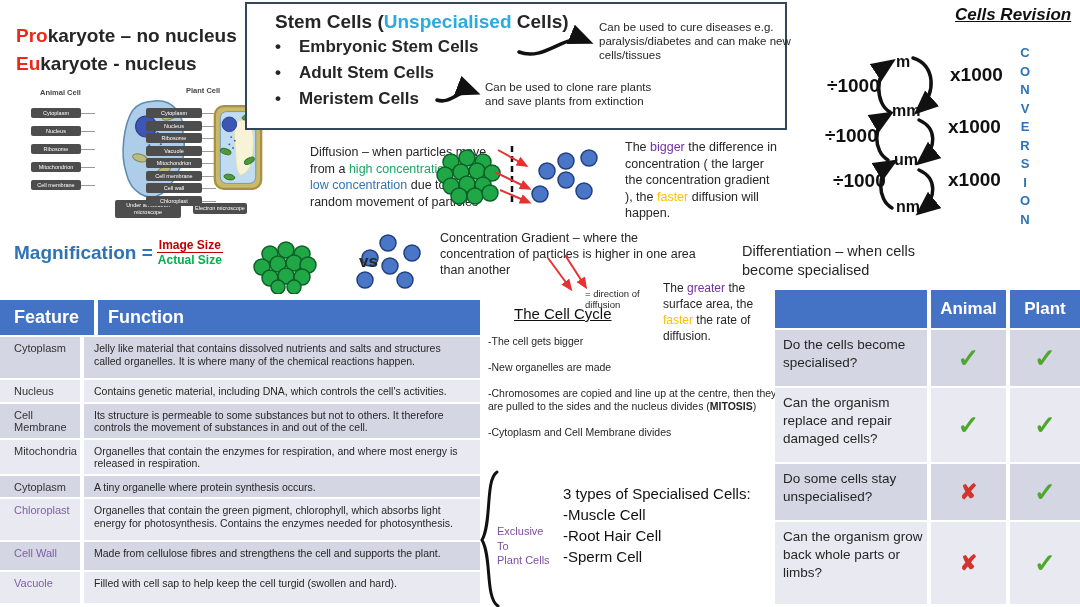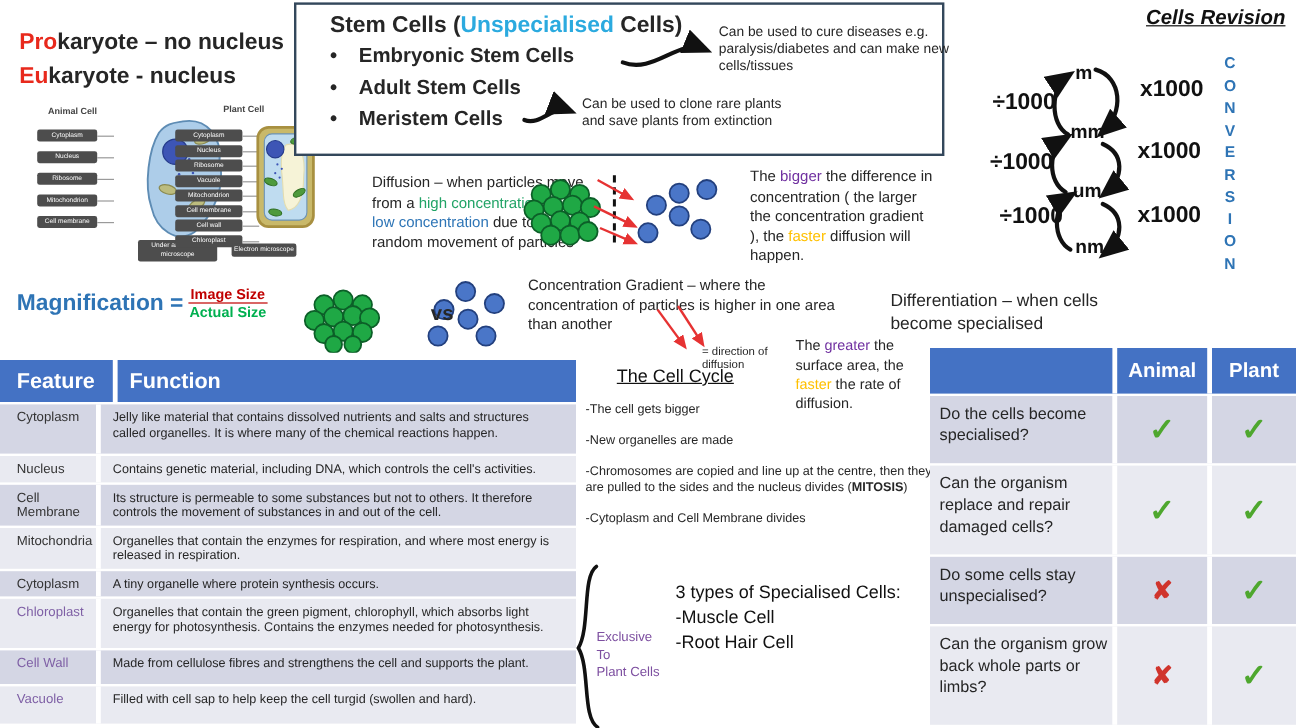--- a/index.html
+++ b/index.html
@@ -358,20 +358,21 @@
   <div class="abs excl">
     <div>Exclusive</div>
     <div>To</div>
     <div>Plant Cells</div>
   </div>
 
   <div class="abs sp">
     <div class="sp-title">3 types of Specialised Cells:</div>
     <div class="sp-item">-Muscle Cell</div>
     <div class="sp-item">-Root Hair Cell</div>
+    <div class="sp-item">-Sperm Cell</div>
   </div>
 
   <div class="abs ctable">
     <div class="ct-head">
       <div class="ct-q"></div>
       <div class="ct-a">Animal</div>
       <div class="ct-p">Plant</div>
     </div>
     <div class="ct-row dark r1">
       <div class="q">Do the cells become specialised?</div>

